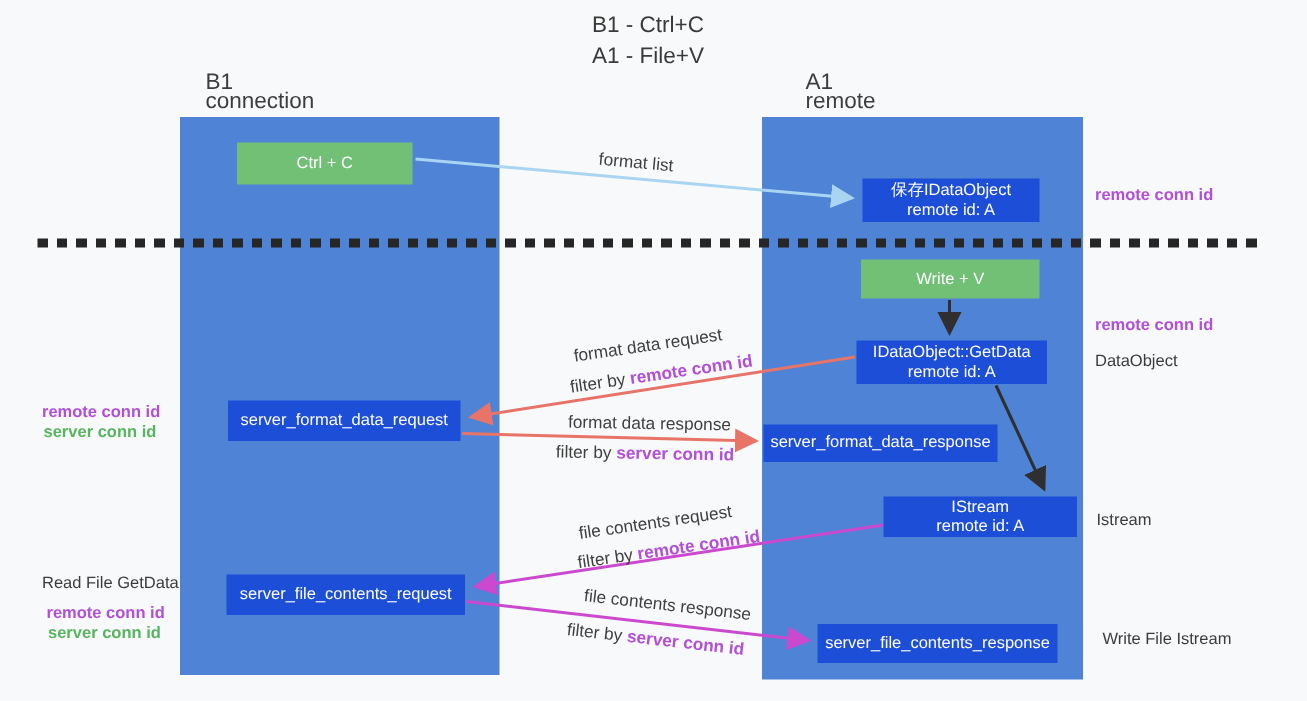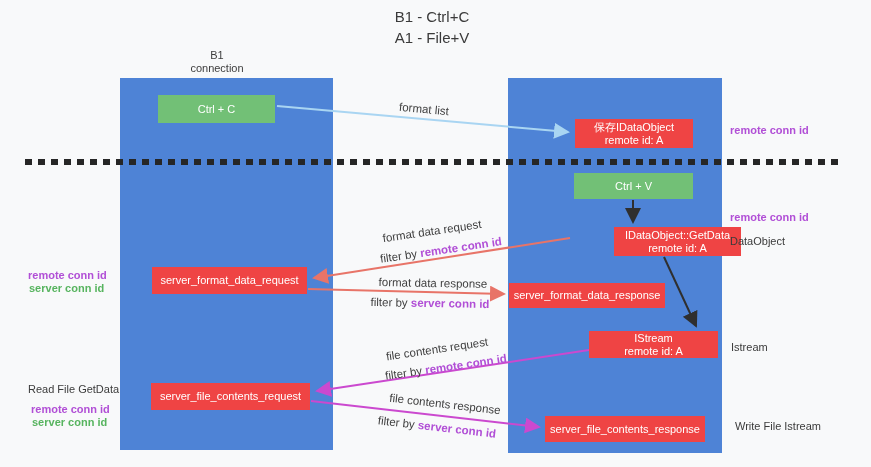--- a/index.html
+++ b/index.html
@@ -7,35 +7,35 @@
   .stage { position:relative; width:871px; height:467px; background:#f8f9fa; overflow:hidden; }
   .abs { position:absolute; }
 
   .title { left:320px; top:6px; width:224px; text-align:center; font-size:15px; line-height:21px; color:#3a3a3a; }
   .title span { display:block; }
 
   .lane { background:#4e83d6; }
   .lane-left  { left:120px; top:78px; width:213px; height:372px; }
   .lane-right { left:508px; top:78px; width:214px; height:375px; }
 
-  .header { text-align:center; color:#3d3d3d; font-size:11px; line-height:12.5px; }
+  .header { color:#3d3d3d; font-size:15px; line-height:12.5px; }
   .header span { display:block; }
   .header-left  { left:137px; top:49px; width:160px; }
   .header-right { left:537px; top:49px; width:160px; }
 
   svg.overlay { position:absolute; left:0; top:0; pointer-events:none; }
 
   .node { display:flex; flex-direction:column; align-items:center; justify-content:center;
           color:#ffffff; font-size:11px; line-height:13px; text-align:center; white-space:nowrap; }
-  .orange { background:#ef4444; }
+  .orange { background:#1d4ed8; }
   .green  { background:#72c076; }
   .n-ctrlc   { left:158px; top:95px;  width:117px; height:28px; }
   .n-saveido { left:575px; top:119px; width:118px; height:29px; }
   .n-ctrlv   { left:574px; top:173px; width:119px; height:26px; }
-  .n-getdata { left:571px; top:227px; width:127px; height:29px;margin-left:43px; }
+  .n-getdata { left:571px; top:227px; width:127px; height:29px; }
   .n-sfdreq  { left:152px; top:267px; width:155px; height:27px; }
   .n-sfdresp { left:509px; top:283px; width:156px; height:25px; }
   .n-istream { left:589px; top:331px; width:129px; height:27px; }
   .n-sfcreq  { left:151px; top:383px; width:159px; height:27px; }
   .n-sfcresp { left:545px; top:416px; width:160px; height:26px; }
 
   .dash { left:25px; top:159px; width:818px; height:6px;
           background:repeating-linear-gradient(90deg,#262626 0 7px,transparent 7px 13px); }
 
   .albl { font-size:11.5px; color:#3f3f3f; white-space:nowrap; }
@@ -70,20 +70,24 @@
 
   <div class="abs title">
     <span>B1 - Ctrl+C</span>
     <span>A1 - File+V</span>
   </div>
 
   <div class="abs header header-left">
     <span>B1</span>
     <span>connection</span>
   </div>
+  <div class="abs header header-right">
+    <span>A1</span>
+    <span>remote</span>
+  </div>
 
   <div class="abs lane lane-left"></div>
   <div class="abs lane lane-right"></div>
 
   <div class="abs dash"></div>
 
   <svg class="overlay" width="871" height="467" viewBox="0 0 871 467">
     <defs>
       <marker id="mk-blue" markerWidth="9" markerHeight="9" refX="7" refY="4" orient="auto">
           <path d="M0,0 L8,4 L0,8 z" fill="#a9d5f2"></path>
@@ -108,21 +112,21 @@
   </svg>
 
   <div class="abs node green n-ctrlc">
     <span>Ctrl + C</span>
   </div>
   <div class="abs node orange n-saveido">
     <span>保存IDataObject</span>
     <span>remote id: A</span>
   </div>
   <div class="abs node green n-ctrlv">
-    <span>Ctrl + V</span>
+    <span>Write + V</span>
   </div>
   <div class="abs node orange n-getdata">
     <span>IDataObject::GetData</span>
     <span>remote id: A</span>
   </div>
   <div class="abs node orange n-sfdresp">
     <span>server_format_data_response</span>
   </div>
   <div class="abs node orange n-sfdreq">
     <span>server_format_data_request</span>

